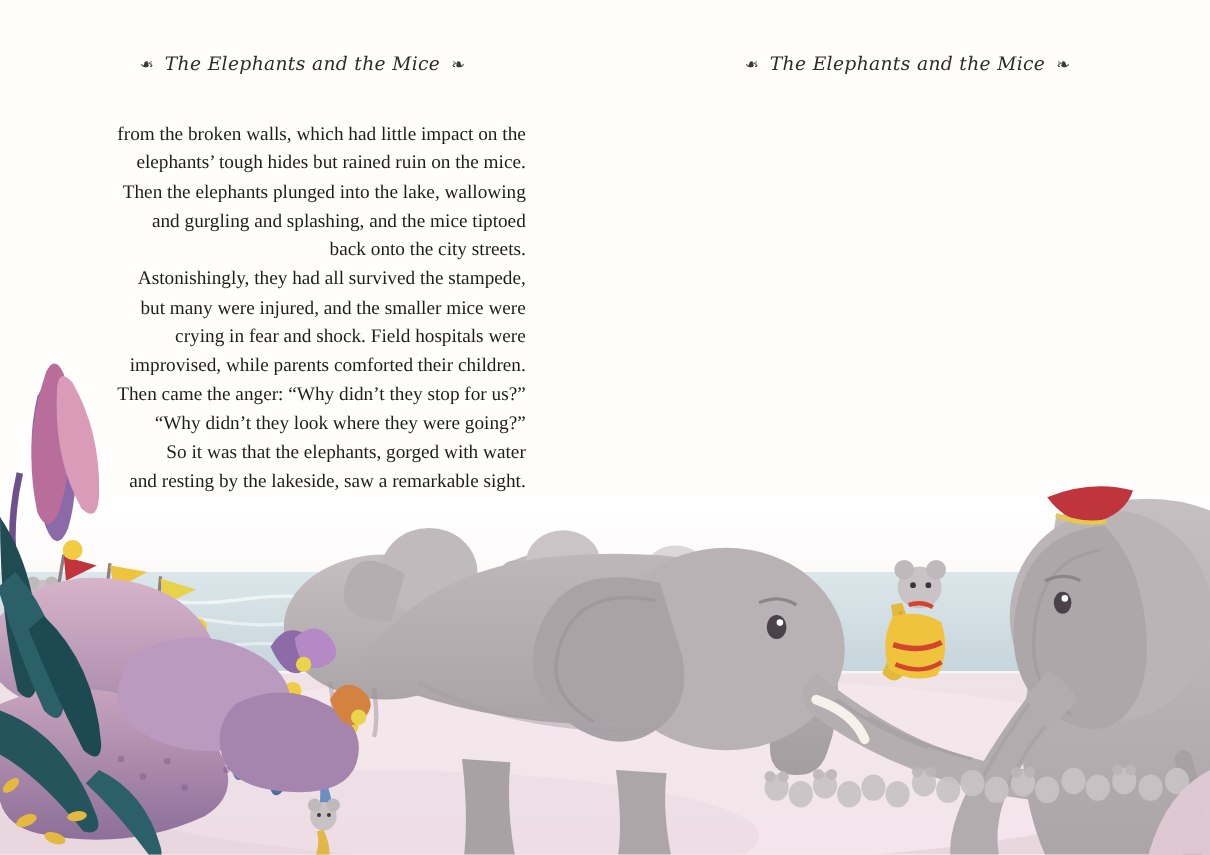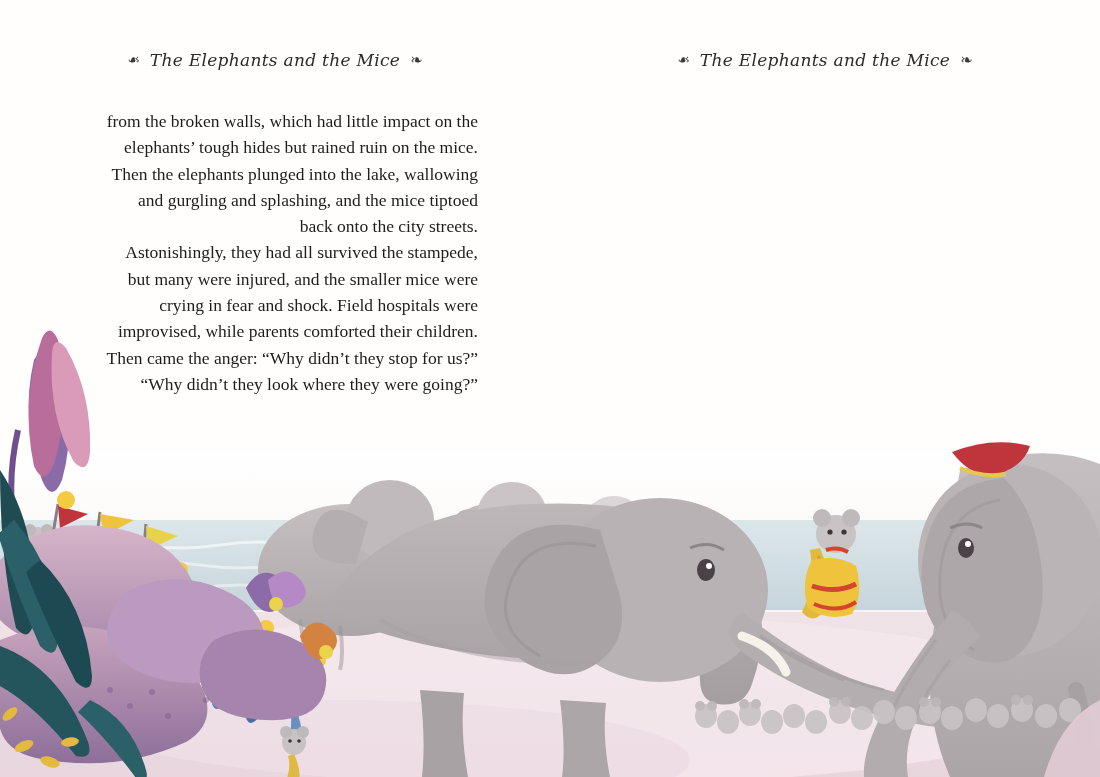--- a/index.html
+++ b/index.html
@@ -402,20 +402,21 @@
 
   <div class="spread">
 
     <div class="leaf leaf-left">
       <div class="running-head">
         <span class="orn left">❧</span><span class="rh-text">The Elephants and the Mice</span><span class="orn">❧</span>
       </div>
       <div class="body-text">
         <p>from the broken walls, which had little impact on the elephants’ tough hides but rained ruin on the mice. Then the elephants plunged into the lake, wallowing and gurgling and splashing, and the mice tiptoed back onto the city streets.</p>
         <p class="indent">Astonishingly, they had all survived the stampede, but many were injured, and the smaller mice were crying in fear and shock. Field hospitals were improvised, while parents comforted their children. Then came the anger: “Why didn’t they stop for us?” “Why didn’t they look where they were going?”</p>
+        <p class="indent">So it was that the elephants, gorged with water and resting by the lakeside, saw a remarkable sight.</p>
       </div>
     </div>
 
     <div class="leaf leaf-right">
       <div class="running-head">
         <span class="orn left">❧</span><span class="rh-text">The Elephants and the Mice</span><span class="orn">❧</span>
       </div>
 
     </div>
 

